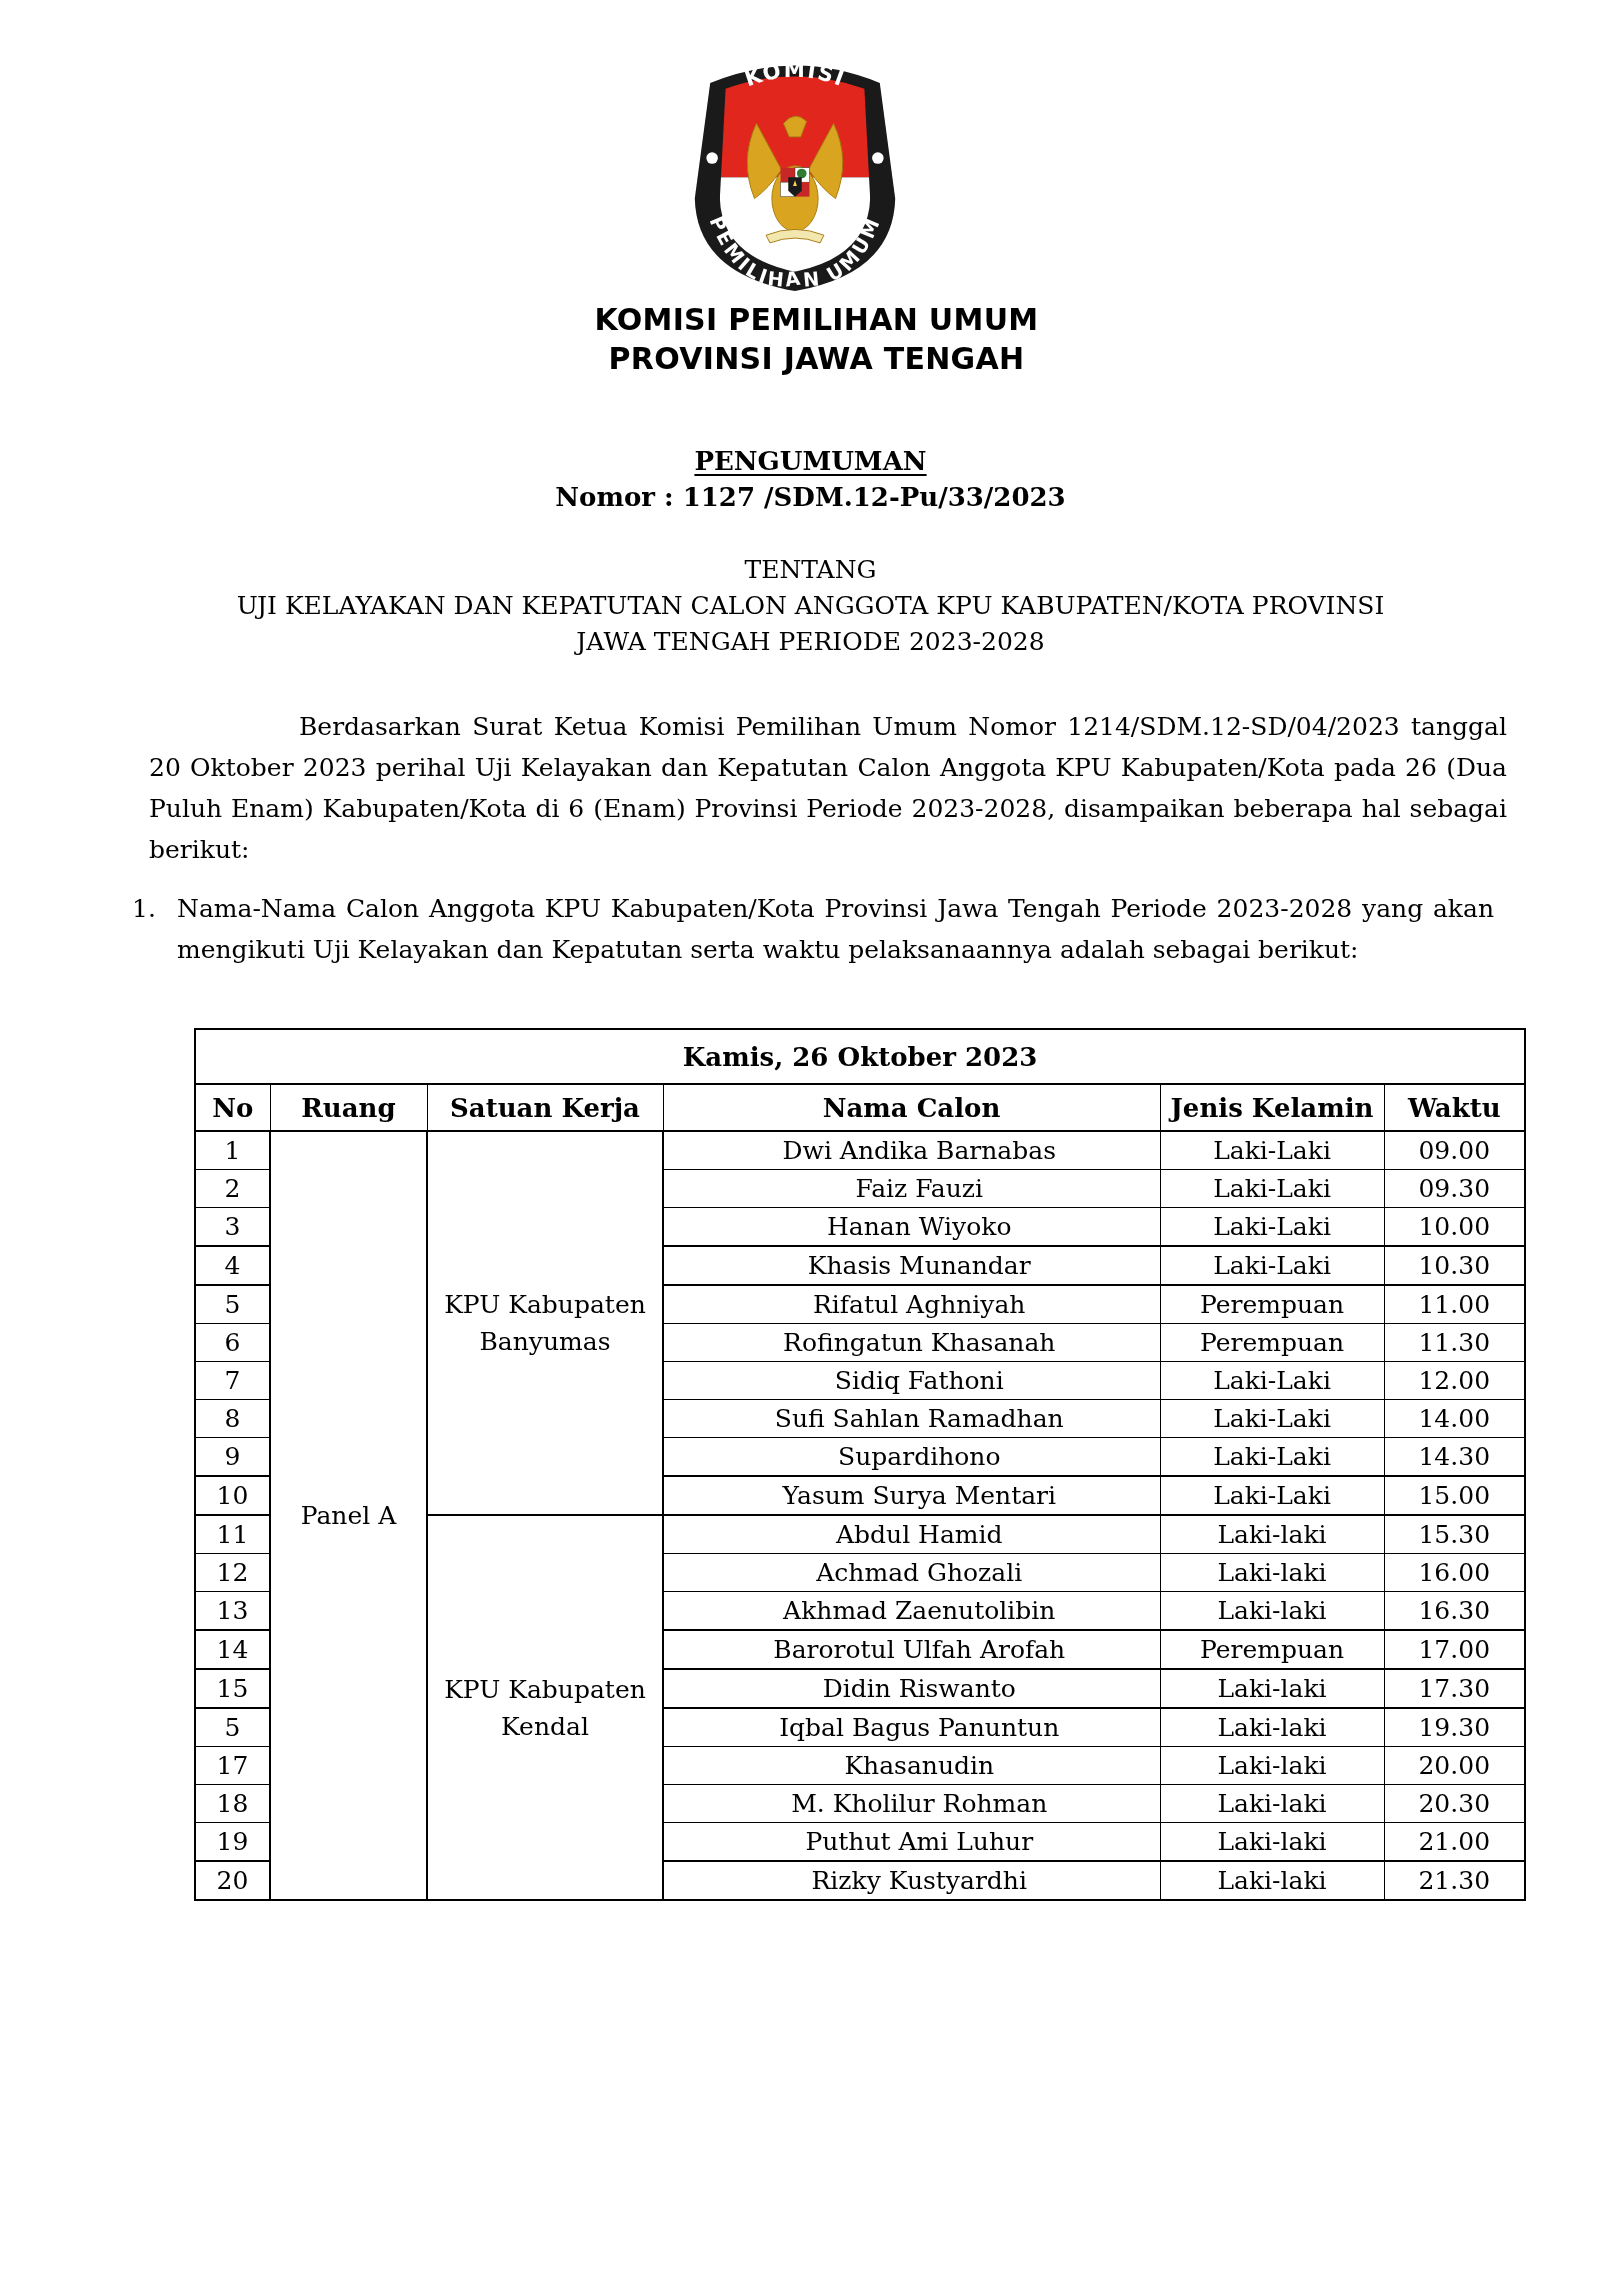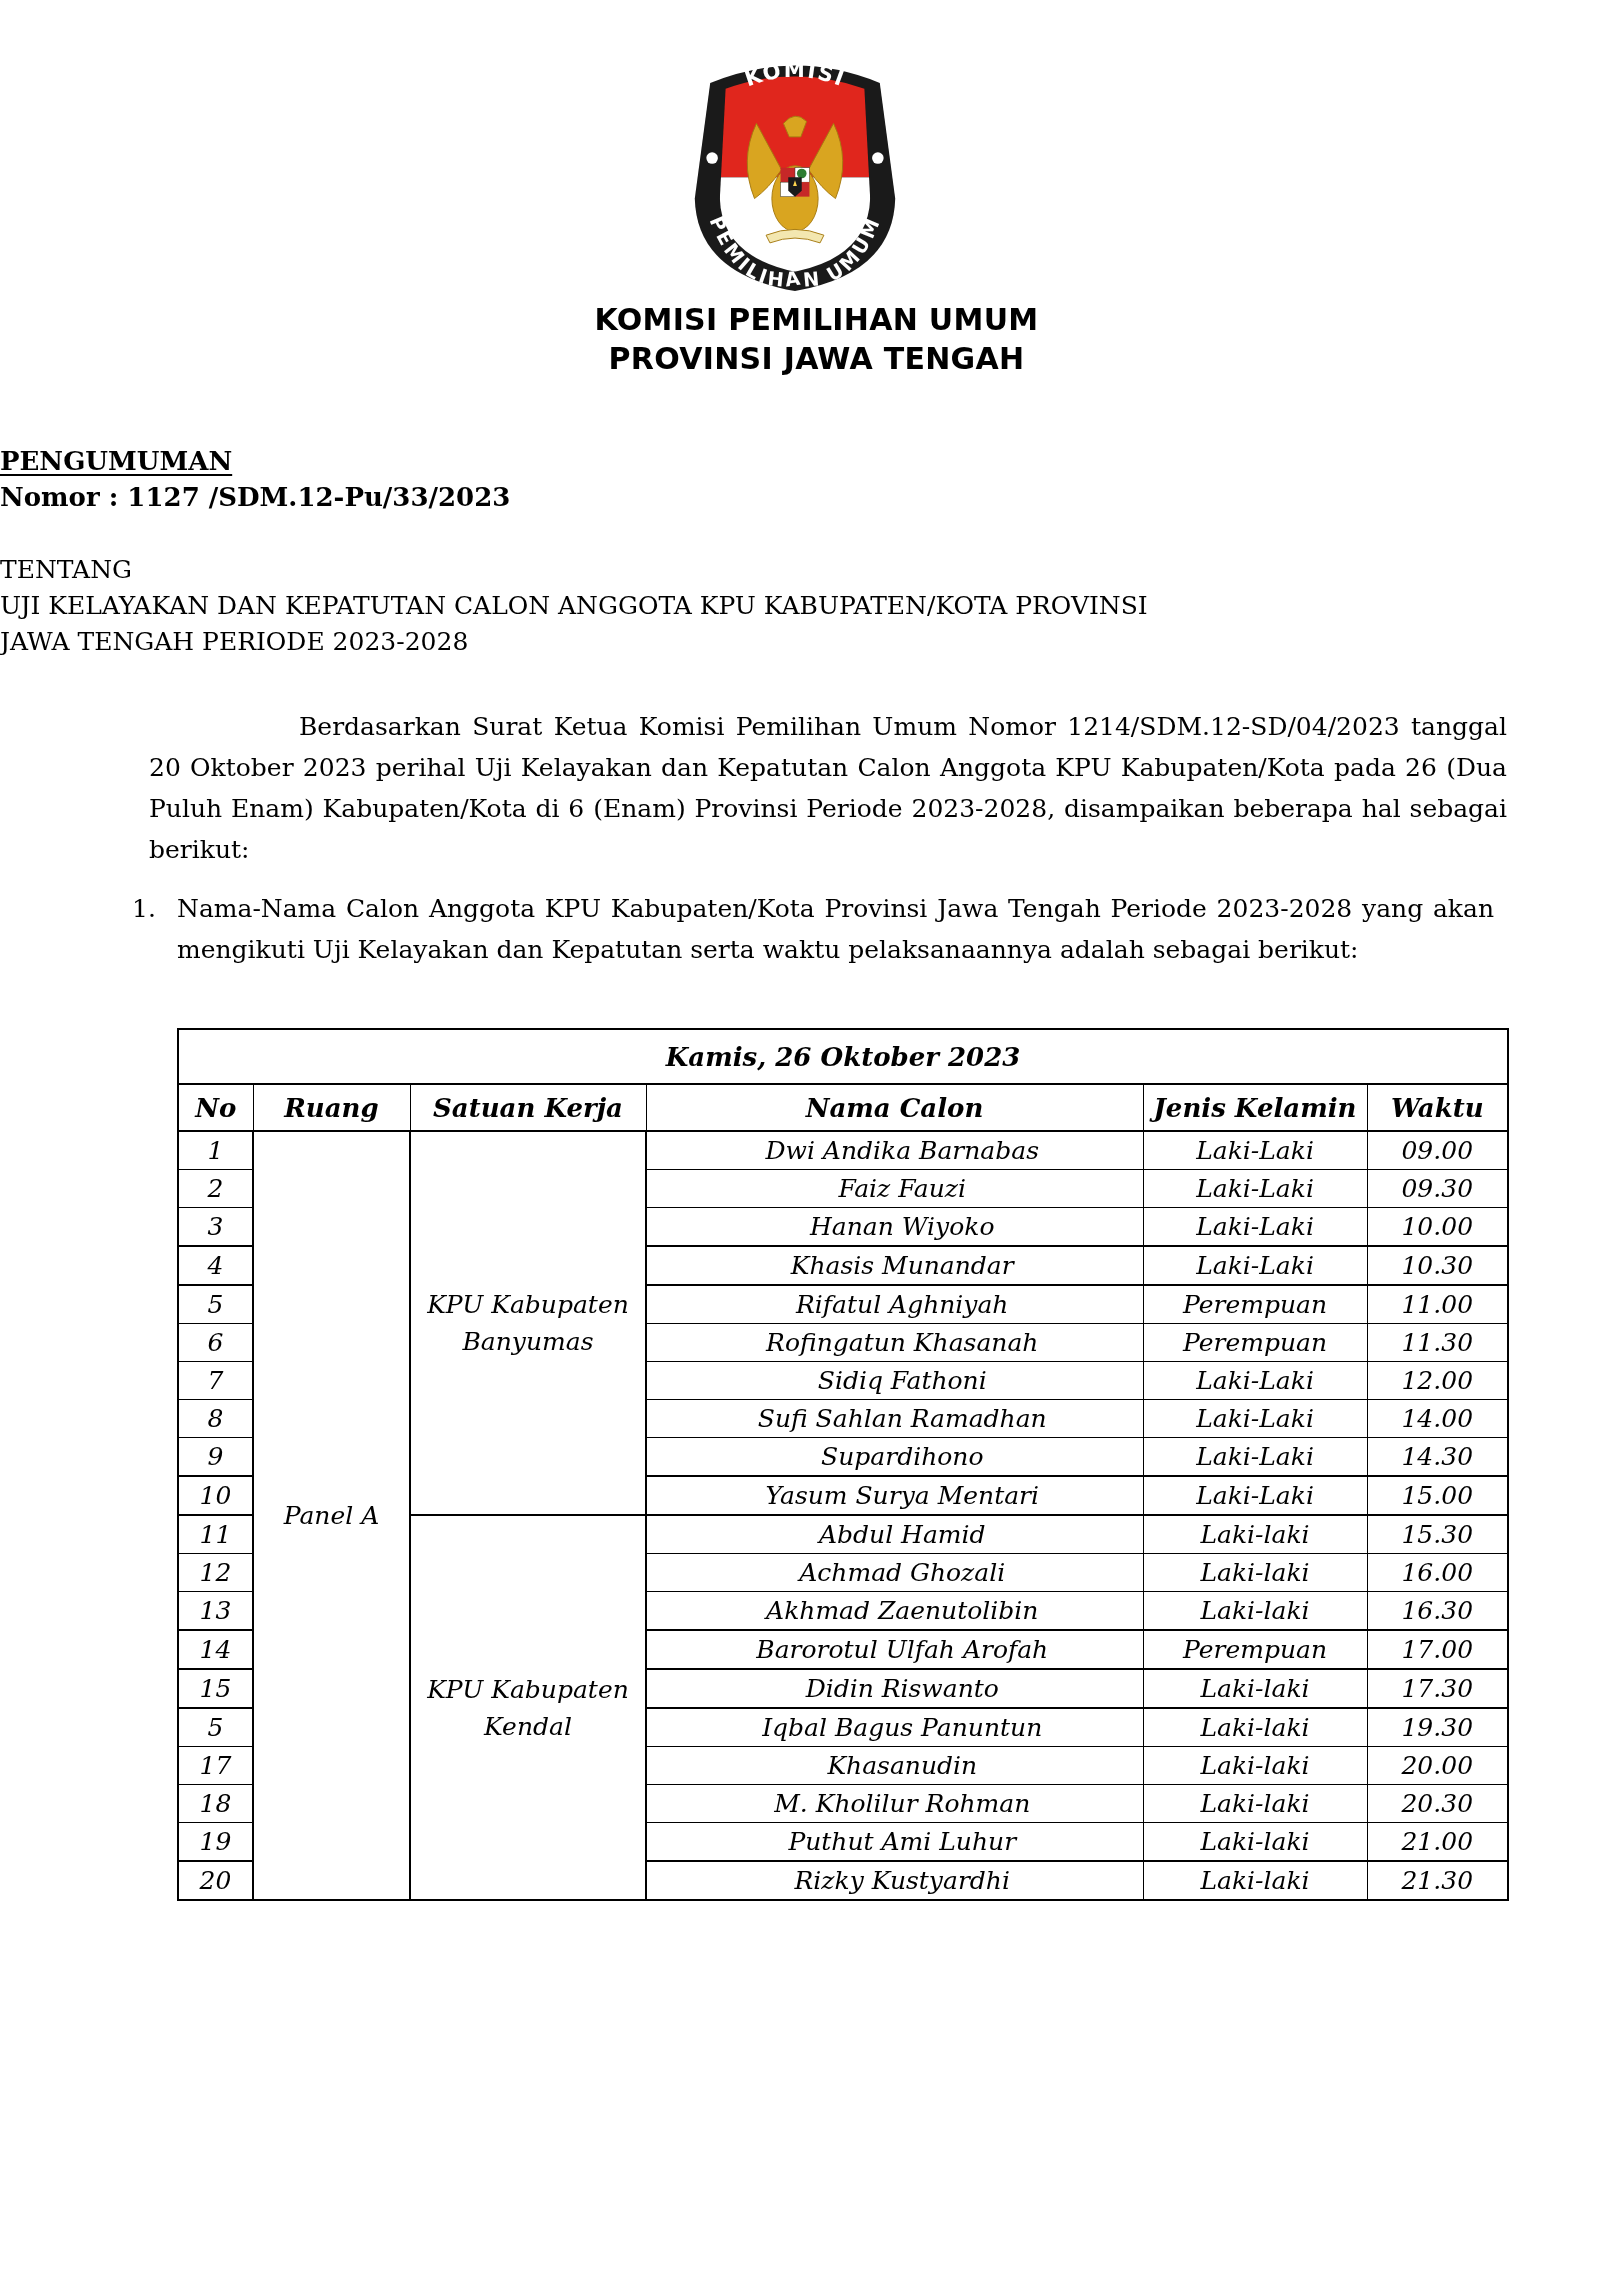--- a/index.html
+++ b/index.html
@@ -6,35 +6,35 @@
   body { width:1621px; height:2282px; position:relative; overflow:hidden; color:#000; }
   .serif { font-family: "DejaVu Serif", "Liberation Serif", serif; }
   .sans { font-family: "DejaVu Sans", "Liberation Sans", sans-serif; }
 
   #logo { position:absolute; left:689px; top:54px; width:212px; height:239px; }
 
   .org { position:absolute; left:0; width:1621px; text-align:center; font-weight:bold; font-size:30px; line-height:37px; letter-spacing:0.3px;padding-left:6px; }
   #org1 { top:301px; }
   #org2 { top:340px; }
 
-  .center { position:absolute; left:0; width:1621px; }
+  .center { position:absolute; left:0; width:1621px; text-align:center; }
   #peng { top:444px; font-size:26px; font-weight:bold; line-height:35px; }
   #peng span { text-decoration:underline; text-underline-offset:3.9px; }
   #nomor { top:480px; font-size:26px; font-weight:bold; line-height:35px; }
   #tentang { top:552px; font-size:25px; line-height:35px; }
   #subj1 { top:588px; font-size:25px; line-height:35px; }
   #subj2 { top:624px; font-size:25px; line-height:35px; }
 
   #intro { position:absolute; left:137px; top:694px; width:1358px; font-size:25px; line-height:41px; text-align:justify; text-indent:150px; margin:12px; }
 
   #item1 { position:absolute; left:132px; top:888px; width:1362px; font-size:25px; line-height:41px; margin:0; }
   #item1 .num { position:absolute; left:0; top:0; }
   #item1 .txt { margin-left:45px; text-align:justify; }
 
-  #schedule { position:absolute; left:177px; top:1028px; width:1330px; border-collapse:collapse; border:2.9px solid #000; table-layout:fixed;font-style:italic; }
+  #schedule { position:absolute; left:194px; top:1028px; width:1330px; border-collapse:collapse; border:2.9px solid #000; table-layout:fixed; }
   #schedule td, #schedule th { border:1.9px solid #000; padding:0; }
   #schedule th.day { height:53px; font-size:26px; font-weight:bold; text-align:center; }
   #schedule tr.head th { height:45px; font-size:26px; font-weight:bold; text-align:center; border-top:2.9px solid #000; border-bottom:2.9px solid #000;margin-top:46px; }
   #schedule tr.row td { height:37px; font-size:25px; line-height:37px; }
   #schedule td.no, #schedule td.jk, #schedule td.wk { text-align:center; }
   #schedule td.nm { text-align:center; padding-left:15px; white-space:nowrap; }
   #schedule td.merge { text-align:center; vertical-align:middle; line-height:35px; border-left:2.9px solid #000; border-right:2.9px solid #000; }
   #schedule tr.grp td.sat { border-top:2.9px solid #000; }
   #schedule tr.thick td { border-top:2.9px solid #000; }
 </style>

